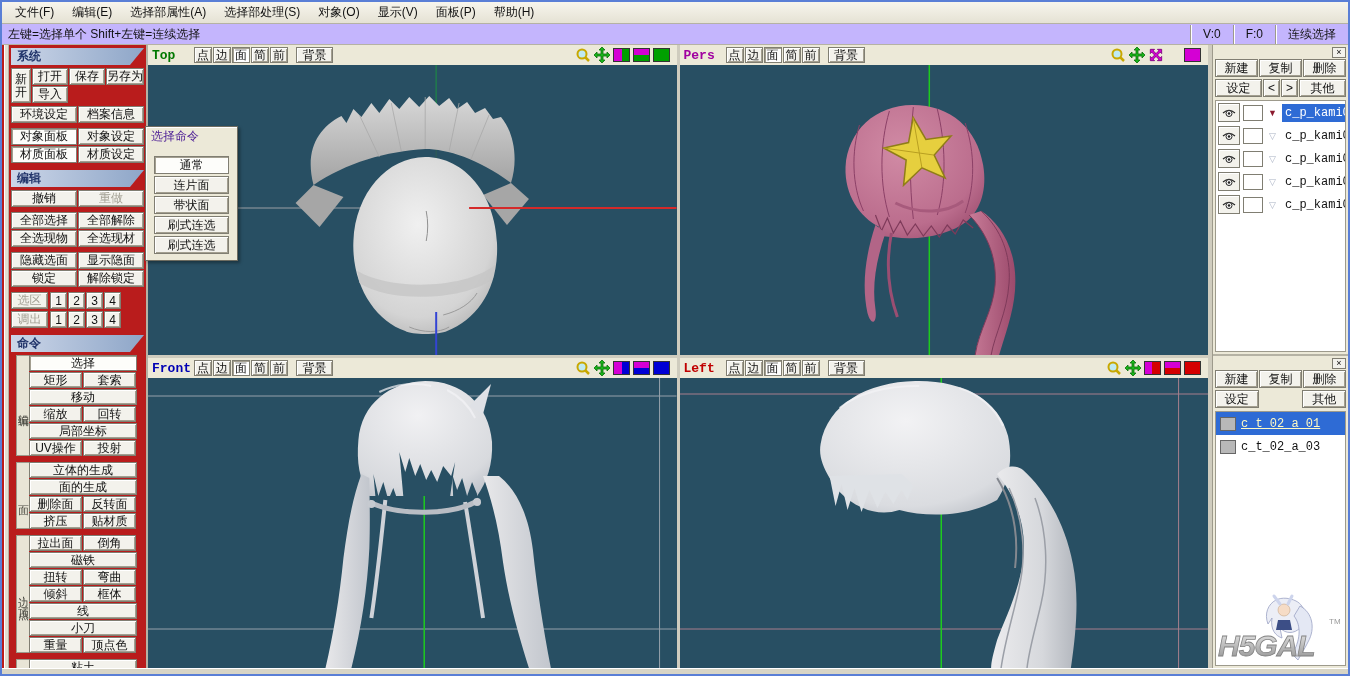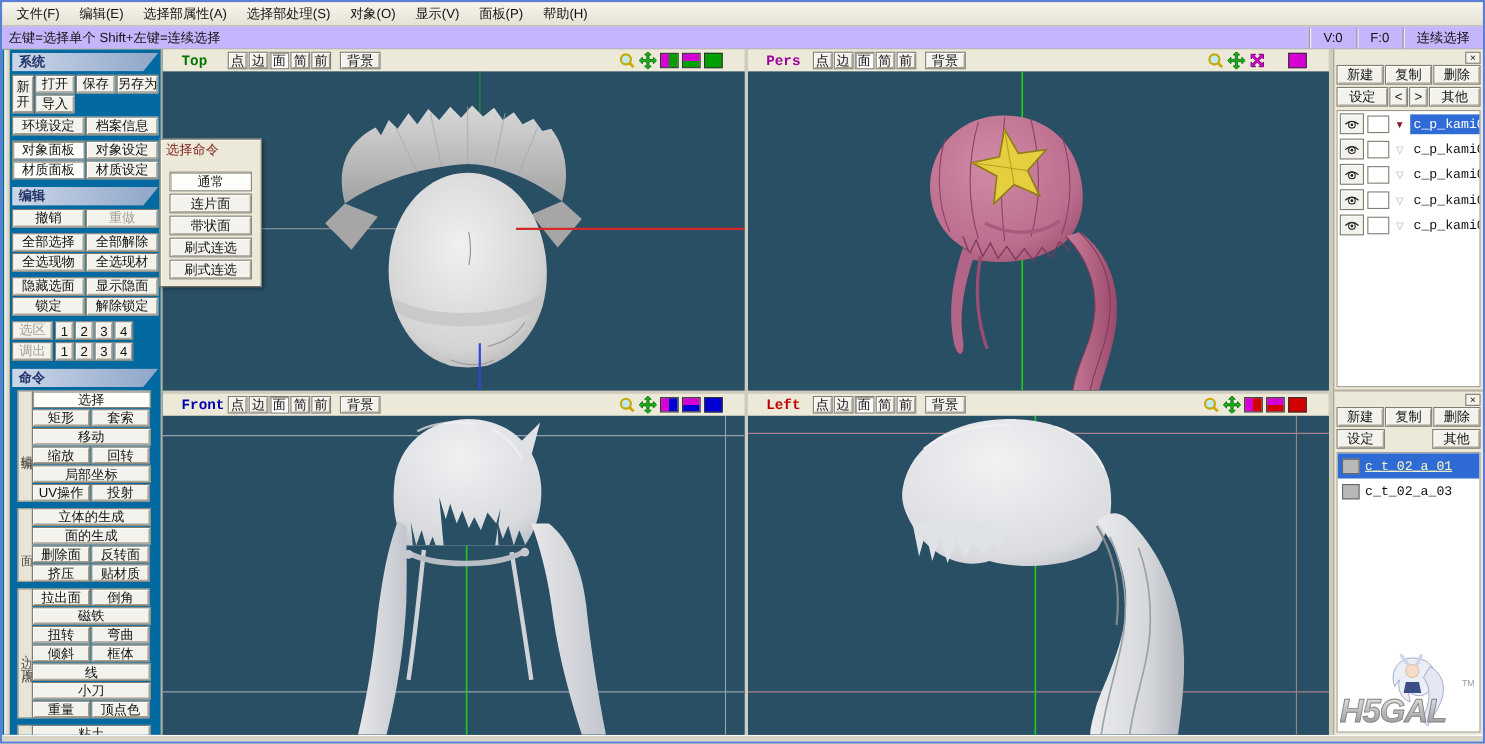--- a/index.html
+++ b/index.html
@@ -11,21 +11,21 @@
   .hintbar{height:21px;display:flex;align-items:center;background:#c4b5fd;border-bottom:1px solid #b5b2a4;}
   .hint-text{padding-left:6px;}
   .hb-spacer{flex:1;}
   .hb-box{height:19px;line-height:19px;padding:0 12px;border-left:1px solid #9d9a8c;box-shadow:inset 1px 0 0 #fff;}
   
   .b{display:inline-flex;align-items:center;justify-content:center;height:17px;background:#f3f2ec;border:1px solid #807e72;box-shadow:inset 1px 1px 0 #fff,inset -1px -1px 0 #a39f90;font-size:12px;font-family:inherit;padding:0;color:#111;cursor:default;white-space:nowrap;}
   .b.pressed{background:#fdfdfa;box-shadow:inset 1px 1px 0 #a39f90,inset -1px -1px 0 #fff;}
   .b.disabled{color:#a3a094;}
   
   .main{display:flex;height:623px;}
-  .sidebar{width:146px;background:#0369a1;border-right:2px solid #b5b2a4;padding:3px 2px 0 9px;position:relative;overflow:hidden;flex:none;}
+  .sidebar{width:146px;background:#b91c1c;border-right:2px solid #b5b2a4;padding:3px 2px 0 9px;position:relative;overflow:hidden;flex:none;}
   .sidebar::before{content:"";position:absolute;left:2px;top:0;bottom:0;width:3px;background:#e2dfd0;border-left:1px solid #fff;border-right:1px solid #b5b2a4;}
   .panel-header{height:17px;line-height:17px;font-weight:bold;color:#22356b;padding-left:6px;background:linear-gradient(90deg,#ccd6e8,#8ea6c8);clip-path:polygon(0 0,100% 0,calc(100% - 14px) 100%,0 100%);margin:0 0 3px 0;}
   .pbody{margin-bottom:7px;}
   .sys-row1{display:flex;gap:1px;margin-bottom:3px;}
   .vbtn{width:20px;height:35px;line-height:13px;white-space:normal;word-break:break-all;padding:0 3px;flex:none;}
   .grid2{flex:1;display:grid;grid-template-columns:1fr 1fr 1fr;grid-auto-rows:17px;gap:1px;}
   .brow{display:flex;gap:1px;margin-bottom:1px;}
   .brow .b{flex:1;}
   .gap{height:4px;}
   .slot-row{display:flex;gap:2px;margin-bottom:2px;align-items:center;}
@@ -35,21 +35,21 @@
   .cmd-group{display:flex;margin:0 0 6px 5px;}
   .cmd-tab{width:13px;background:#e8e5d6;border:1px solid #9d9a8c;border-right:none;writing-mode:vertical-rl;text-orientation:upright;font-size:11px;color:#4a4a42;display:flex;align-items:center;justify-content:center;}
   .cmd-btns{width:108px;display:flex;flex-wrap:wrap;gap:1px;align-content:flex-start;}
   .cb{height:16px;}
   .cb.full{width:132px;}
   .cb.half{width:53px;}
   
   .viewgrid{flex:1;display:grid;grid-template-columns:1fr 3px 1fr;grid-template-rows:1fr 3px 1fr;background:#cfccbe;min-width:0;}
   .gsplit{background:#cfccbe;}
   .viewport{display:flex;flex-direction:column;min-width:0;min-height:0;background:#ece9d8;}
-  .vp-header{height:20px;display:flex;align-items:center;gap:2px;padding:0 17px;flex:none;}
+  .vp-header{height:20px;display:flex;align-items:center;gap:2px;padding:0 4px;flex:none;}
   .vp-name{font-family:"Liberation Mono",monospace;font-weight:bold;font-size:13px;color:var(--vpname,#000);width:40px;flex:none;}
   .chips{display:inline-flex;gap:1px;align-items:center;}
   .chip{width:18px;height:16px;display:inline-flex;align-items:center;justify-content:center;font-size:12px;background:#f3f2ec;border:1px solid #807e72;box-shadow:inset 1px 1px 0 #fff,inset -1px -1px 0 #a39f90;}
   .chip.pressed{background:#fff;box-shadow:inset 1px 1px 0 #a39f90,inset -1px -1px 0 #fff;}
   .chip-wide{width:37px;margin-left:7px;}
   .sp{flex:1;}
   .vp-icons{display:inline-flex;align-items:center;gap:3px;padding-right:3px;}
   .sq{width:17px;height:14px;border:1px solid #333;flex:none;}
   .sq-split{background:linear-gradient(90deg,#d400d4 0 50%,var(--accent) 50% 100%);}
   .sq-stack{background:linear-gradient(180deg,#d400d4 0 50%,var(--accent) 50% 100%);}
@@ -78,21 +78,21 @@
   .obj-name{font-family:"Liberation Mono",monospace;font-size:12px;padding:2px 3px;}
   .obj-name.sel{background:#2e6bd5;color:#fff;}
   .mat-row{height:23px;display:flex;align-items:center;gap:5px;padding-left:4px;}
   .mat-row.sel{background:#2e6bd5;}
   .mat-row.sel .mat-name{color:#fef9c3;text-decoration:underline;}
   .swatch{width:16px;height:14px;background:#b8b8b8;border:1px solid #666;flex:none;}
   .mat-name{font-family:"Liberation Mono",monospace;font-size:12px;}
   .watermark{position:absolute;right:1px;bottom:1px;width:128px;height:72px;}
   
   .float-panel{position:absolute;left:143px;top:124px;width:93px;background:#ece9d8;border:1px solid #6e6c60;box-shadow:2px 2px 3px rgba(0,0,0,.35),inset 1px 1px 0 #fff;z-index:20;padding-bottom:6px;}
-  .fp-title{height:18px;line-height:18px;padding-left:5px;color:#7f1d1d;}
+  .fp-title{height:18px;line-height:18px;padding-left:5px;color:#4c1d95;}
   .fp-btns{display:flex;flex-direction:column;gap:2px;align-items:center;margin-top:11px;}
   .scb{width:75px;height:18px;}
   .bottombar{height:6px;background:#d8d5c6;border-top:1px solid #fff;}
 </style>
 </head>
 <body>
 
 <div class="window">
 
   <div class="menubar">

